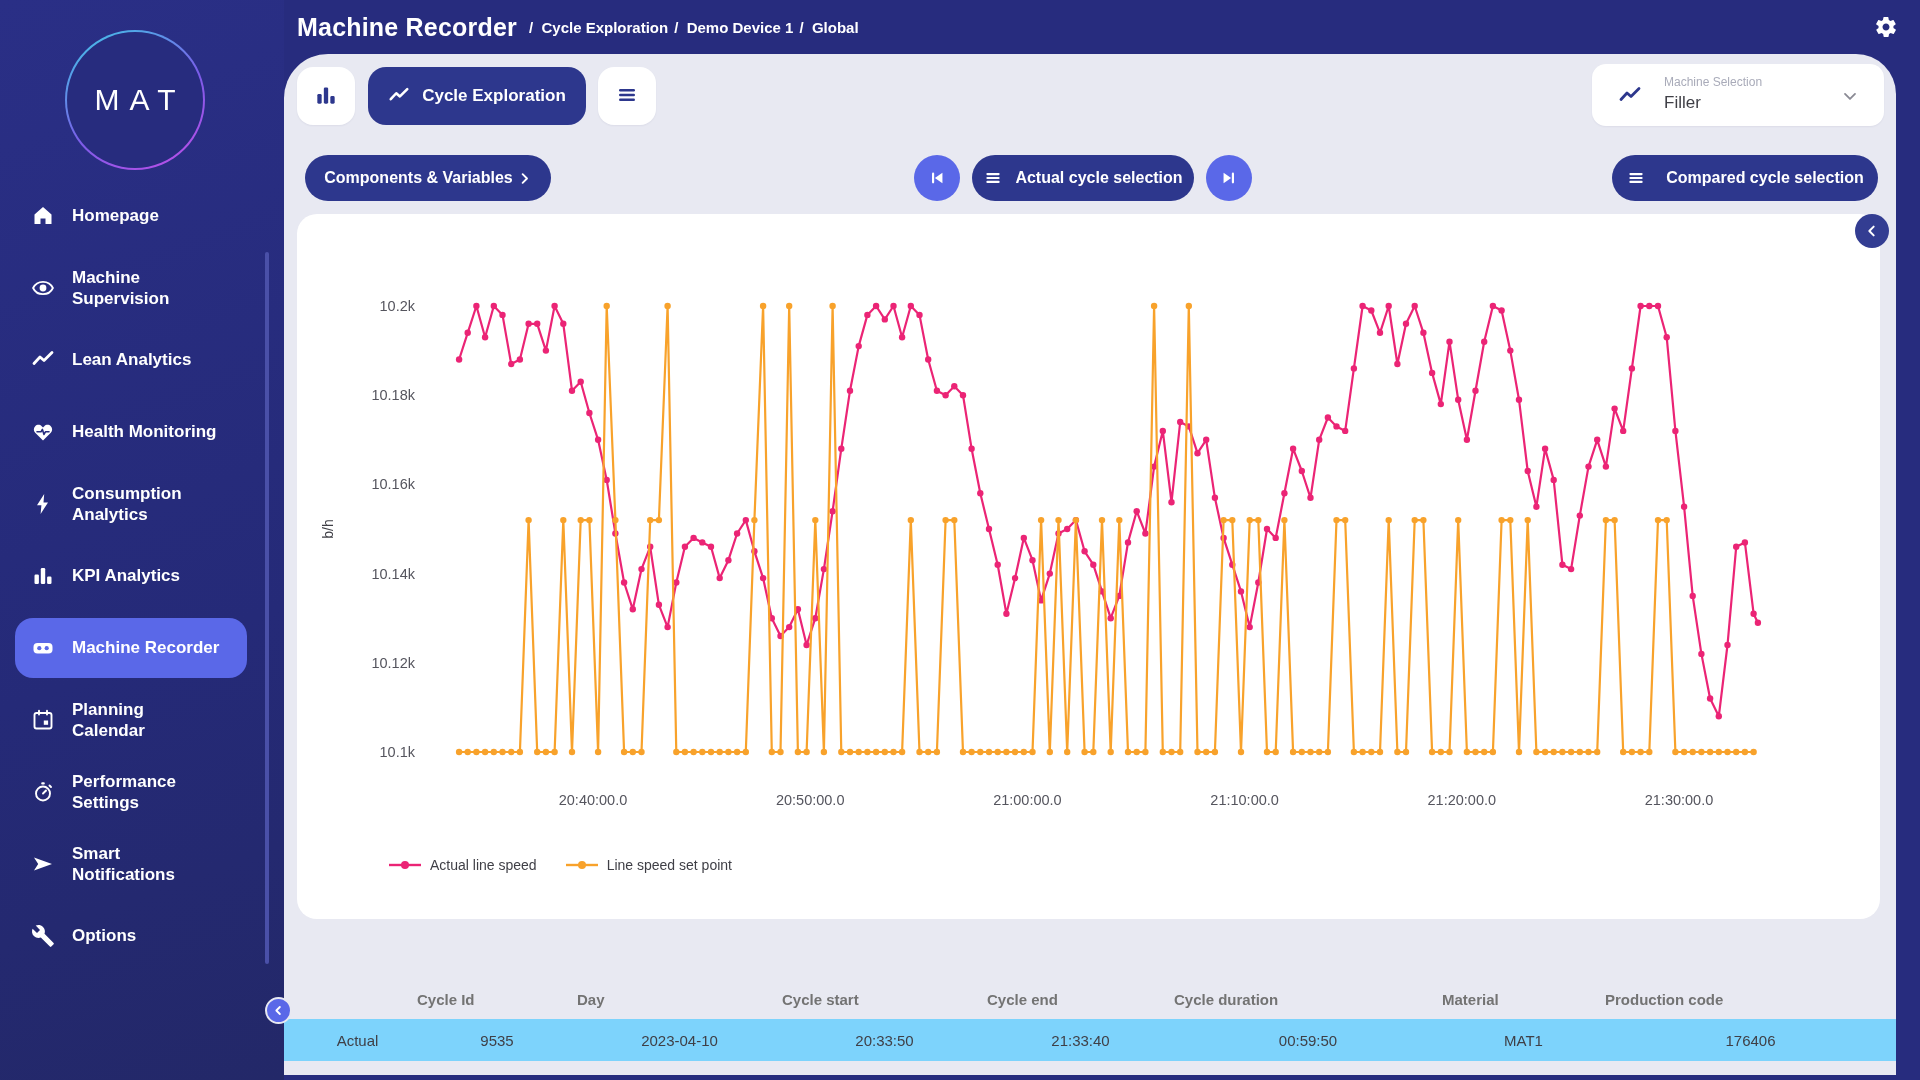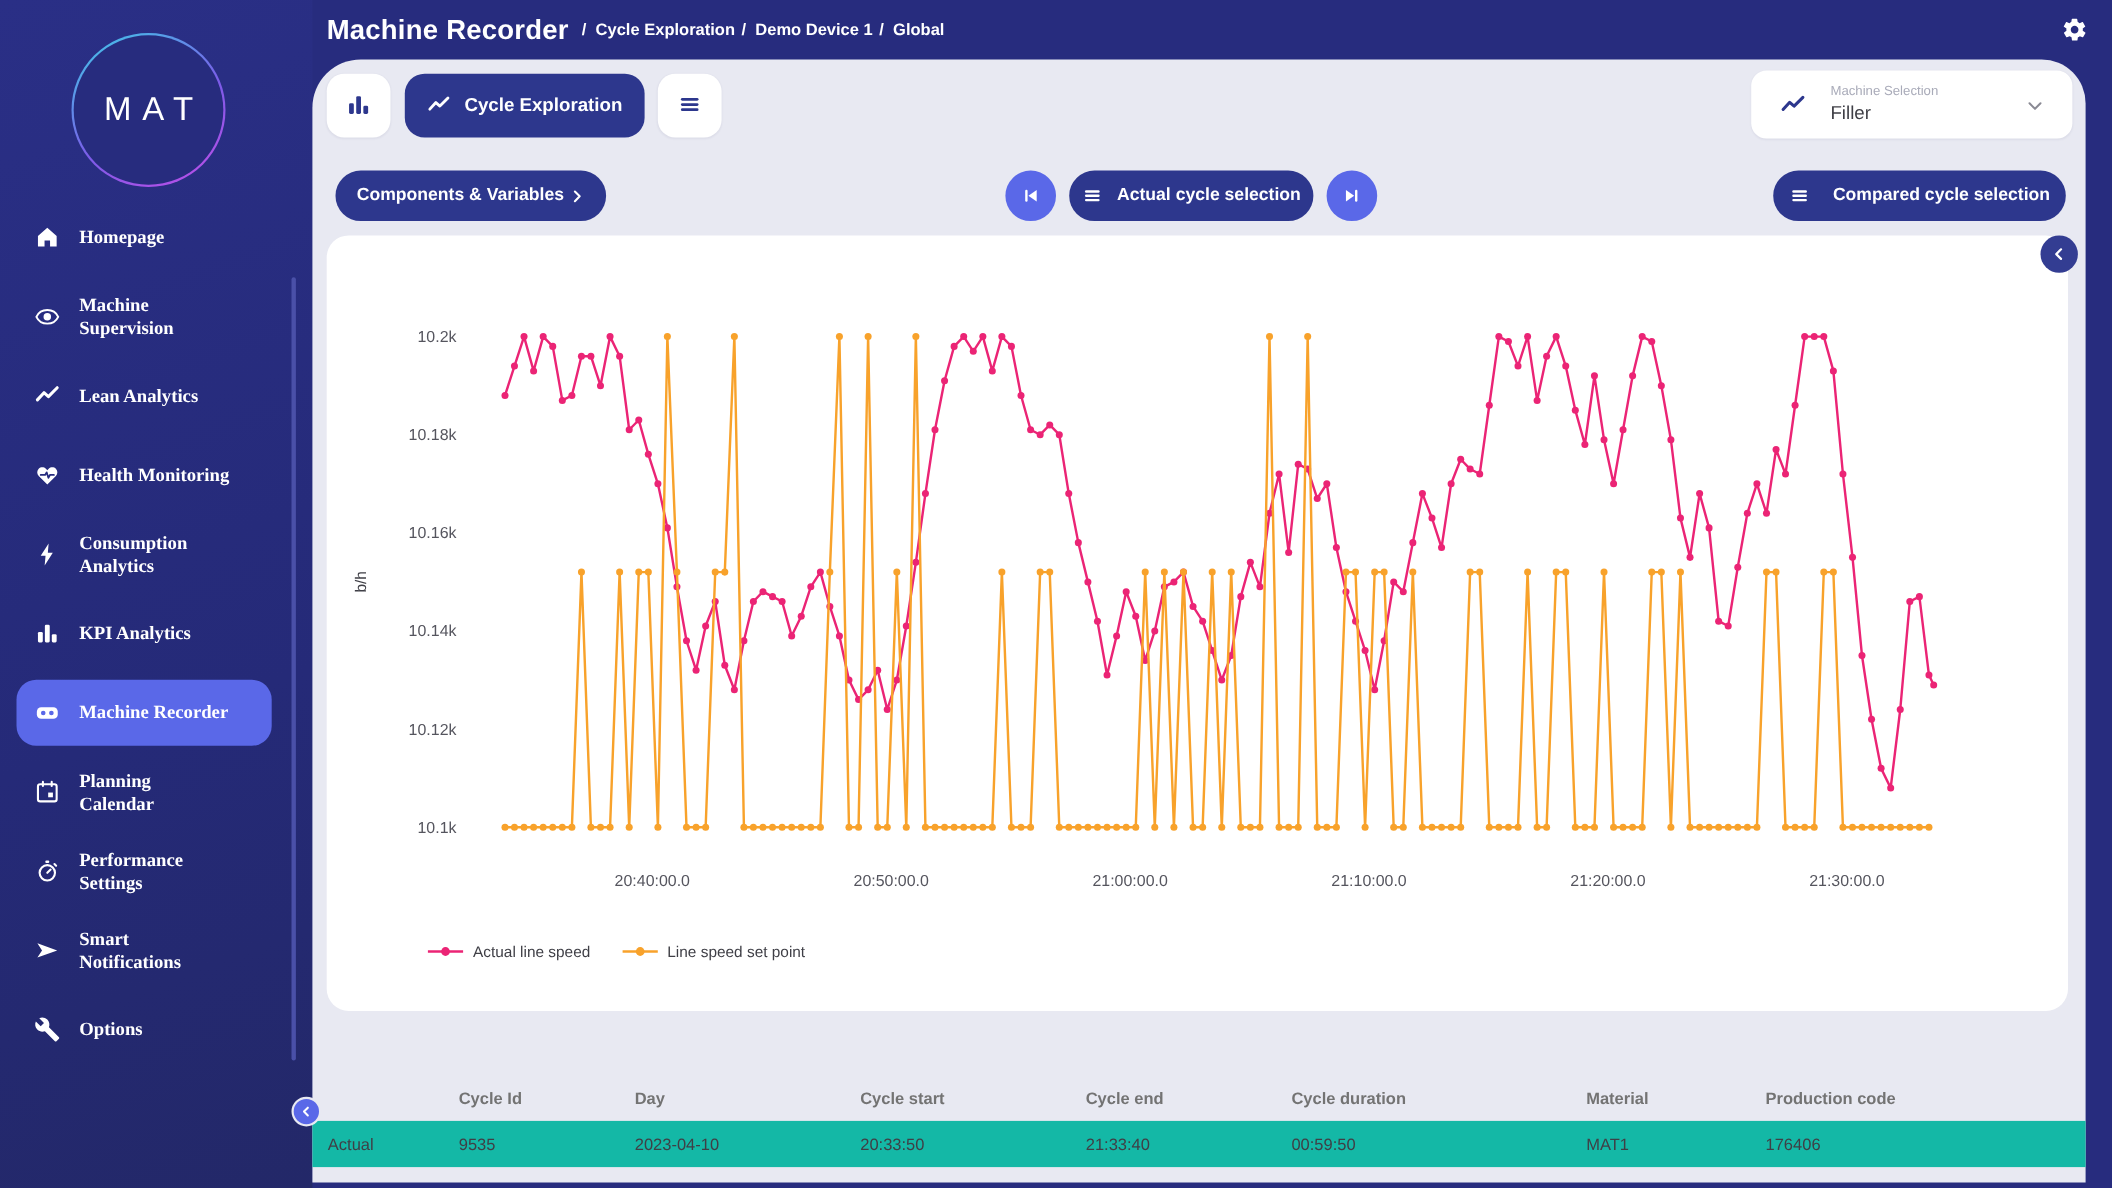--- a/index.html
+++ b/index.html
@@ -9,21 +9,21 @@
     font-family:"Liberation Sans", sans-serif;
     -webkit-font-smoothing:antialiased;
   }
   
   .sidebar{position:absolute;left:0;top:0;width:284px;height:1080px;background:linear-gradient(160deg,#2A2F86 0%,#252A78 60%,#232868 100%);}
   .logo-wrap{position:absolute;left:65px;top:30px;width:140px;height:140px;border-radius:50%;
     background:linear-gradient(150deg,#3ECDE8 0%,#7B5CE8 55%,#C44DE8 100%);padding:2px;box-sizing:border-box;}
   .logo-inner{width:100%;height:100%;border-radius:50%;background:#272C7E;display:flex;align-items:center;justify-content:center;}
   .logo-text{color:#fff;font-size:30px;font-weight:300;letter-spacing:10px;padding-left:10px;}
   .nav{position:absolute;left:0;top:180px;width:284px;}
-  .nav-item{position:relative;height:72px;display:flex;align-items:center;cursor:pointer;color:#fff;font-family:Liberation Serif, serif;}
+  .nav-item{position:relative;height:72px;display:flex;align-items:center;cursor:pointer;color:#fff;}
   .nav-item .ic{position:absolute;left:30px;width:26px;height:26px;display:flex;align-items:center;justify-content:center;}
   .nav-item .lbl{position:absolute;left:72px;width:170px;font-size:17px;font-weight:700;line-height:1.25;white-space:pre-line;}
   .nav-item.active{background:transparent;}
   .nav-item.active .pill{position:absolute;left:15px;right:37px;top:6px;bottom:6px;background:#5A68E8;border-radius:18px;}
   .nav-item .pill{display:none;}
   .nav-item.active .pill{display:block;}
   .nav-item .ic,.nav-item .lbl{z-index:2;}
   .line-card{position:absolute;left:12px;top:977px;width:212px;height:90px;border-radius:16px;background:rgba(255,255,255,0.09);}
   .line-card .l1{position:absolute;left:24px;top:17px;font-size:13px;color:#C9CCEF;}
   .line-card .l2{position:absolute;left:24px;top:45px;font-size:16px;color:#fff;}
@@ -63,21 +63,21 @@
   #chart-svg .ytick,#chart-svg .xtick{font-size:14.5px;fill:#55555E;}
   #chart-svg .ylab{font-size:14px;fill:#3F3F46;}
   .legend{position:absolute;left:91px;top:643px;display:flex;gap:28px;align-items:center;}
   .legend-item{display:flex;align-items:center;gap:8px;cursor:pointer;}
   .legend-item span{font-size:14px;color:#3F3F46;}
   
   .cycle-table{position:absolute;left:0;top:925px;width:1612px;}
   .t-row{display:grid;grid-template-columns:133px 160px 205px 205px 187px 268px 163px 1fr;align-items:center;}
   .t-head{height:40px;}
   .t-head div{font-size:15px;font-weight:700;color:#737373;}
-  .t-data{height:42px;background:#14b8a6;}
+  .t-data{height:42px;background:#7dd3fc;text-align:center;}
   .t-data div{font-size:15px;color:#3F3F46;}
   .t-row div:first-child{padding-left:14px;}
   .side-collapse{position:absolute;left:265px;top:997px;width:27px;height:27px;border-radius:50%;background:#5A68E8;border:2px solid #E8E9F2;color:#fff;cursor:pointer;display:flex;align-items:center;justify-content:center;padding:0;}
 </style>
 </head>
 <body>
 
 <aside class="sidebar">
   <div class="logo-wrap">
     <div class="logo-inner">

